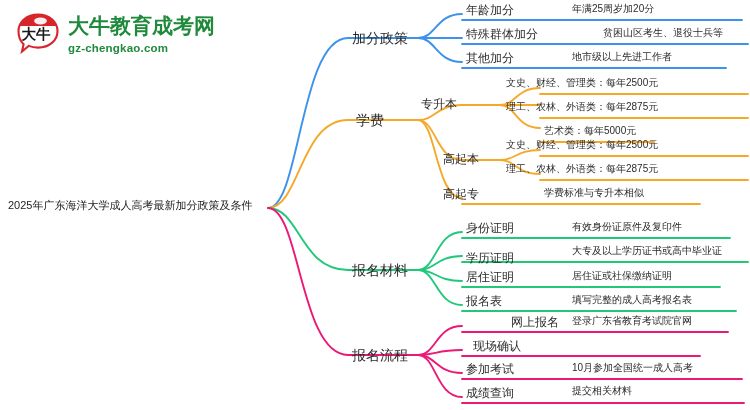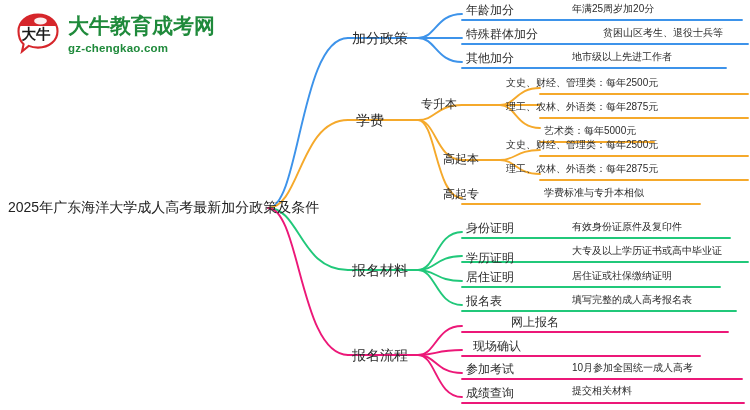--- a/index.html
+++ b/index.html
@@ -62,21 +62,21 @@
     height: 410px;
   }
   
   .node {
     position: absolute;
     white-space: nowrap;
     color: #2b2b2b;
     line-height: 1;
   }
   .node-root {
-    font-size: 14px;
+    font-size: 11px;
     color: #222222;
   }
   .node-l2 {
     font-size: 14px;
     color: #2b2b2b;
     text-align: right;
   }
   .node-l3 {
     font-size: 12px;
     color: #2b2b2b;
@@ -206,20 +206,21 @@
 
   <div class="node node-l3" style="left:466px; top:271px;">居住证明</div>
   <div class="node node-l4" style="left:572px; top:271px;">居住证或社保缴纳证明</div>
 
   <div class="node node-l3" style="left:466px; top:295px;">报名表</div>
   <div class="node node-l4" style="left:572px; top:295px;">填写完整的成人高考报名表</div>
 
   <div class="node node-l2" style="left:352px; top:348px;">报名流程</div>
 
   <div class="node node-l3" style="left:466px; top:316px;margin-left:45px;">网上报名</div>
+  <div class="node node-l4" style="left:572px; top:316px;">登录广东省教育考试院官网</div>
 
   <div class="node node-l3" style="left:473px; top:340px;">现场确认</div>
   <div class="node node-l4" style="left:572px; top:340px;margin-top:46px;">提交相关材料</div>
 
   <div class="node node-l3" style="left:466px; top:363px;">参加考试</div>
   <div class="node node-l4" style="left:572px; top:363px;">10月参加全国统一成人高考</div>
 
   <div class="node node-l3" style="left:466px; top:387px;">成绩查询</div>
 
 </div>

